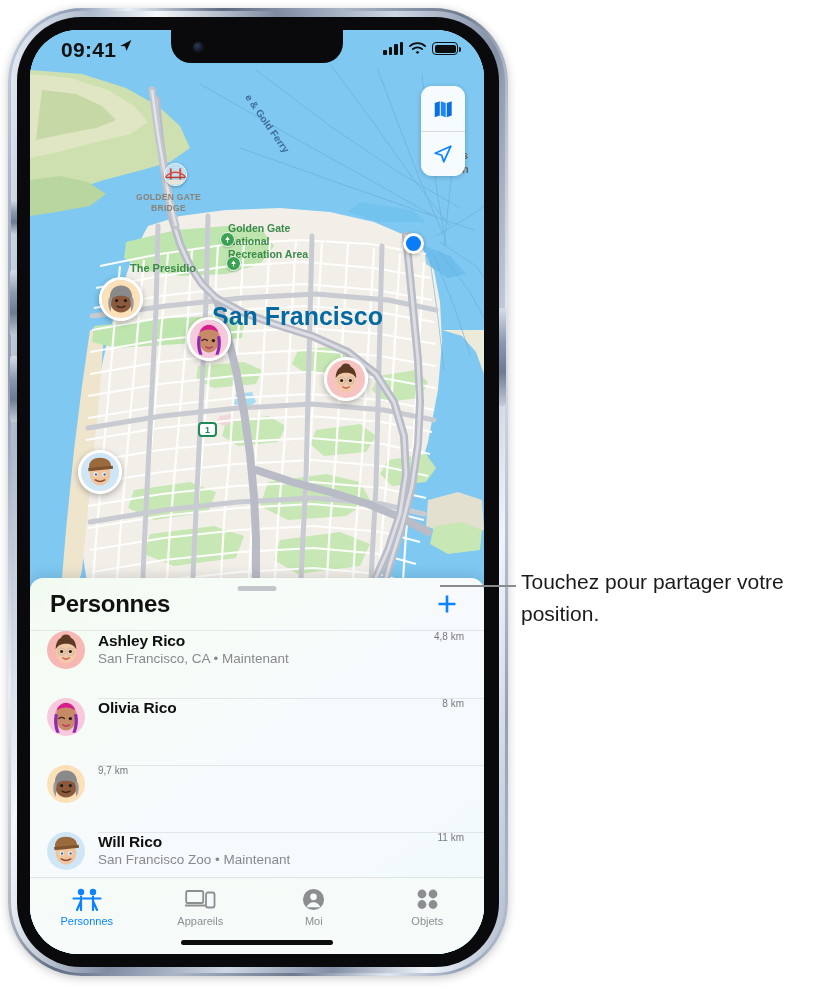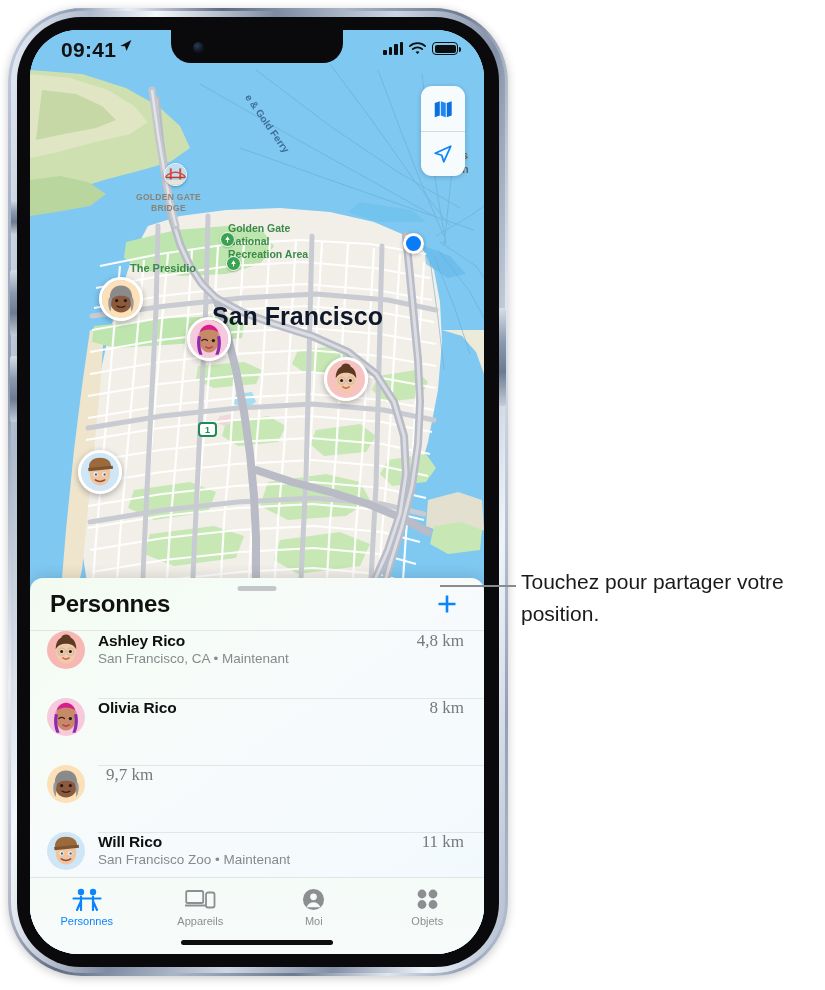--- a/index.html
+++ b/index.html
@@ -90,21 +90,21 @@
 
   
   .map { position: absolute; left: 0; top: 0; width: 100%; height: 100%; background: #a2d9f5; }
   .map svg { display: block; width: 100%; height: 100%; }
 
   .map-label {
     position: absolute; z-index: 12;
     pointer-events: none; white-space: pre; text-align: center;
   }
   .lbl-city {
-    font-size: 25px; font-weight: bold; color: #0f172a;
+    font-size: 25px; font-weight: bold; color: #0369a1;
     left: 182px; top: 272px;
   }
   .lbl-ggb {
     font-size: 8.5px; font-weight: bold; color: #8a8275;
     left: 106px; top: 162px; line-height: 11px; letter-spacing: .3px;
   }
   .lbl-ggnra {
     font-size: 10.5px; font-weight: 600; color: #3a8a4a;
     left: 198px; top: 192px; line-height: 13px; text-align: left;
   }
@@ -224,21 +224,21 @@
   .row-avatar svg { width: 100%; height: 100%; display: block; }
   .row-text { flex: 1 1 auto; min-width: 0; }
   .row-name {
     font-size: 15.5px; font-weight: bold; color: #101010;
     line-height: 19px; letter-spacing: -.15px;
   }
   .row-sub {
     font-size: 13.5px; color: #88898c; line-height: 18px;
     white-space: nowrap; overflow: hidden; text-overflow: ellipsis;
   }
-  .row-dist { font-size: 17px; color: #77787c; flex: none; margin-left: 8px; font-family: Liberation Serif, serif; }
+  .row-dist { font-size: 10px; color: #77787c; flex: none; margin-left: 0; }
 
   
   .tabbar {
     position: absolute; z-index: 32; left: 0; right: 0; bottom: 0;
     height: 77px;
     background: linear-gradient(180deg, rgba(245,251,247,.94), rgba(247,251,250,.98));
     border-top: .8px solid #e0e4e4;
     display: flex; align-items: flex-start; padding-top: 8px;
   }
   .tab {

